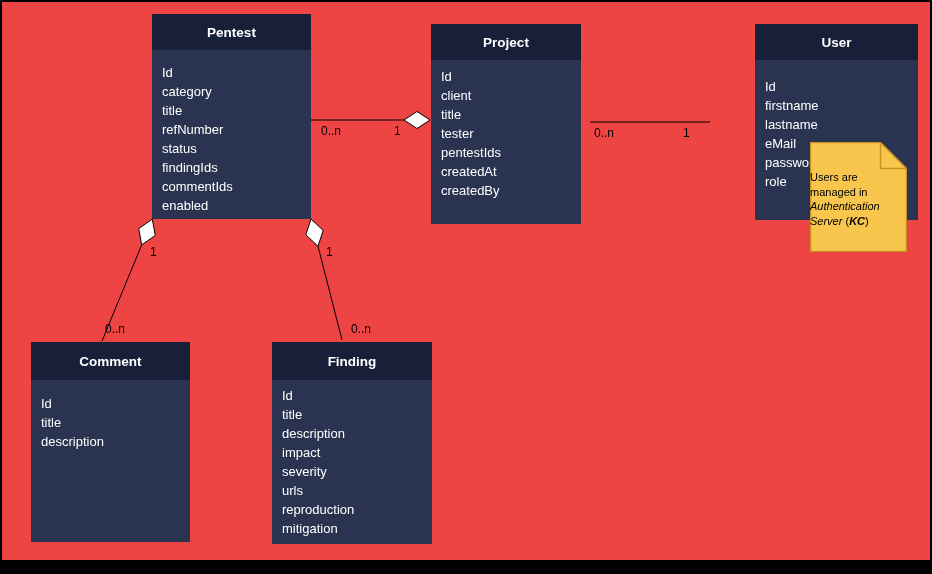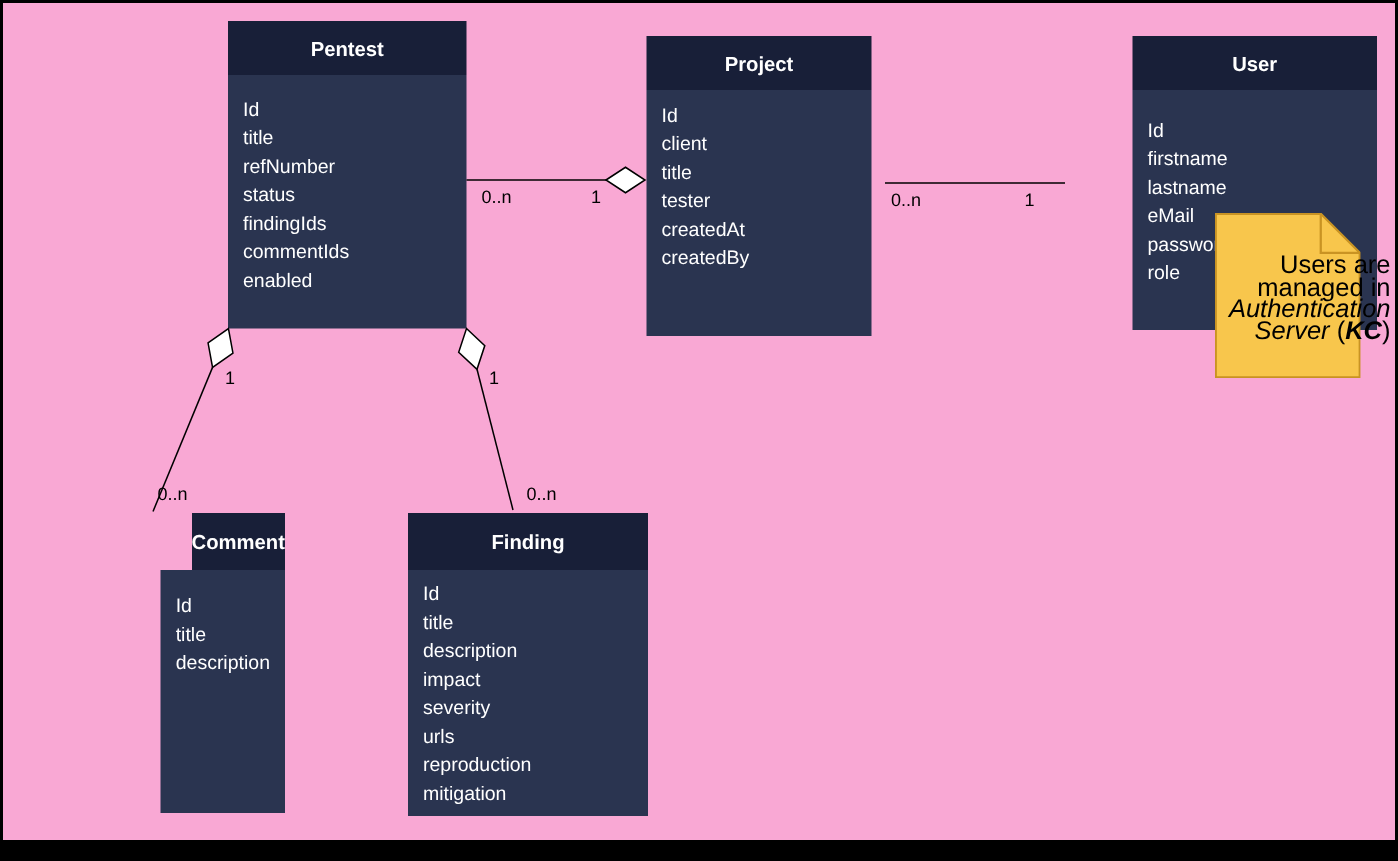--- a/index.html
+++ b/index.html
@@ -1,37 +1,37 @@
 <!DOCTYPE html>
 <html><head>
 <meta charset="utf-8">
 <style>
   html,body{margin:0;padding:0;background:#e8e8e8;}
   .frame{
-    position:relative;width:932px;height:574px;background:#f9a8d4;
+    position:relative;width:932px;height:574px;background:#ef4444;
     border:2px solid #000;box-sizing:border-box;overflow:hidden;
     font-family:"Liberation Sans","DejaVu Sans",sans-serif;
   }
   .bottom-bar{position:absolute;left:0;right:0;bottom:0;height:12px;background:#000;z-index:6;}
   .entity{position:absolute;display:flex;flex-direction:column;z-index:1;}
   .entity-header{
     background:#181f38;color:#ffffff;font-weight:bold;font-size:13.5px;
     display:flex;align-items:center;justify-content:center;flex:0 0 36px;
   }
   .entity-body{
     background:#2a3450;color:#ffffff;font-size:13px;line-height:19px;
     flex:1 1 auto;padding:0 10px;box-sizing:border-box;
   }
   .entity-body .field{white-space:nowrap;}
   .connector-layer{position:absolute;left:0;top:0;z-index:2;pointer-events:none;}
   .mult{position:absolute;font-size:12px;line-height:14px;color:#000;z-index:3;}
   .note-shape{position:absolute;left:808px;top:140px;z-index:4;}
   .note-text{
-    position:absolute;left:808px;top:168px;width:117px;text-align:right;
-    font-size:17px;line-height:14.5px;color:#000;z-index:5;
+    position:absolute;left:808px;top:168px;width:117px;text-align:left;
+    font-size:11px;line-height:14.5px;color:#000;z-index:5;
   }
   .it{font-style:italic;}
   .bi{font-style:italic;font-weight:bold;}
 </style>
 </head>
 <body>
 
 <div class="frame">
 
   <svg class="connector-layer" width="932" height="574" viewBox="0 0 932 574">
@@ -45,54 +45,56 @@
     <line x1="139.7" y1="242.9" x2="100" y2="339" stroke="#000" stroke-width="1"></line>
 
     <polygon points="309,217 321.2,228.4 316,244.2 303.8,232.8" fill="#fff" stroke="#000" stroke-width="1"></polygon>
     <line x1="316" y1="244.2" x2="340" y2="338" stroke="#000" stroke-width="1"></line>
   </svg>
 
   <div class="entity" style="left:150px;top:12px;width:159px;height:205px;">
     <div class="entity-header">Pentest</div>
     <div class="entity-body" style="padding-top:13px;">
         <div class="field">Id</div>
+        <div class="field">category</div>
         <div class="field">title</div>
         <div class="field">refNumber</div>
         <div class="field">status</div>
         <div class="field">findingIds</div>
         <div class="field">commentIds</div>
         <div class="field">enabled</div>
       </div>
   </div>
 
   <div class="entity" style="left:429px;top:22px;width:150px;height:200px;justify-content:space-between;">
     <div class="entity-header">Project</div>
     <div class="entity-body" style="padding-top:7px;">
         <div class="field">Id</div>
         <div class="field">client</div>
         <div class="field">title</div>
         <div class="field">tester</div>
+        <div class="field">pentestIds</div>
         <div class="field">createdAt</div>
         <div class="field">createdBy</div>
       </div>
   </div>
 
   <div class="entity" style="left:708px;top:22px;width:163px;height:196px;margin-left:45px;">
     <div class="entity-header">User</div>
     <div class="entity-body" style="padding-top:17px;">
         <div class="field">Id</div>
         <div class="field">firstname</div>
         <div class="field">lastname</div>
         <div class="field">eMail</div>
         <div class="field">password</div>
         <div class="field">role</div>
       </div>
   </div>
 
-  <div class="entity" style="left:29px;top:340px;width:159px;height:200px;align-items:flex-end;">
+  <div class="entity" style="left:29px;top:340px;width:159px;height:200px;">
     <div class="entity-header" style="flex-basis:38px;">Comment</div>
     <div class="entity-body" style="padding-top:14px;">
         <div class="field">Id</div>
         <div class="field">title</div>
         <div class="field">description</div>
       </div>
   </div>
 
   <div class="entity" style="left:270px;top:340px;width:160px;height:202px;">
     <div class="entity-header" style="flex-basis:38px;">Finding</div>

